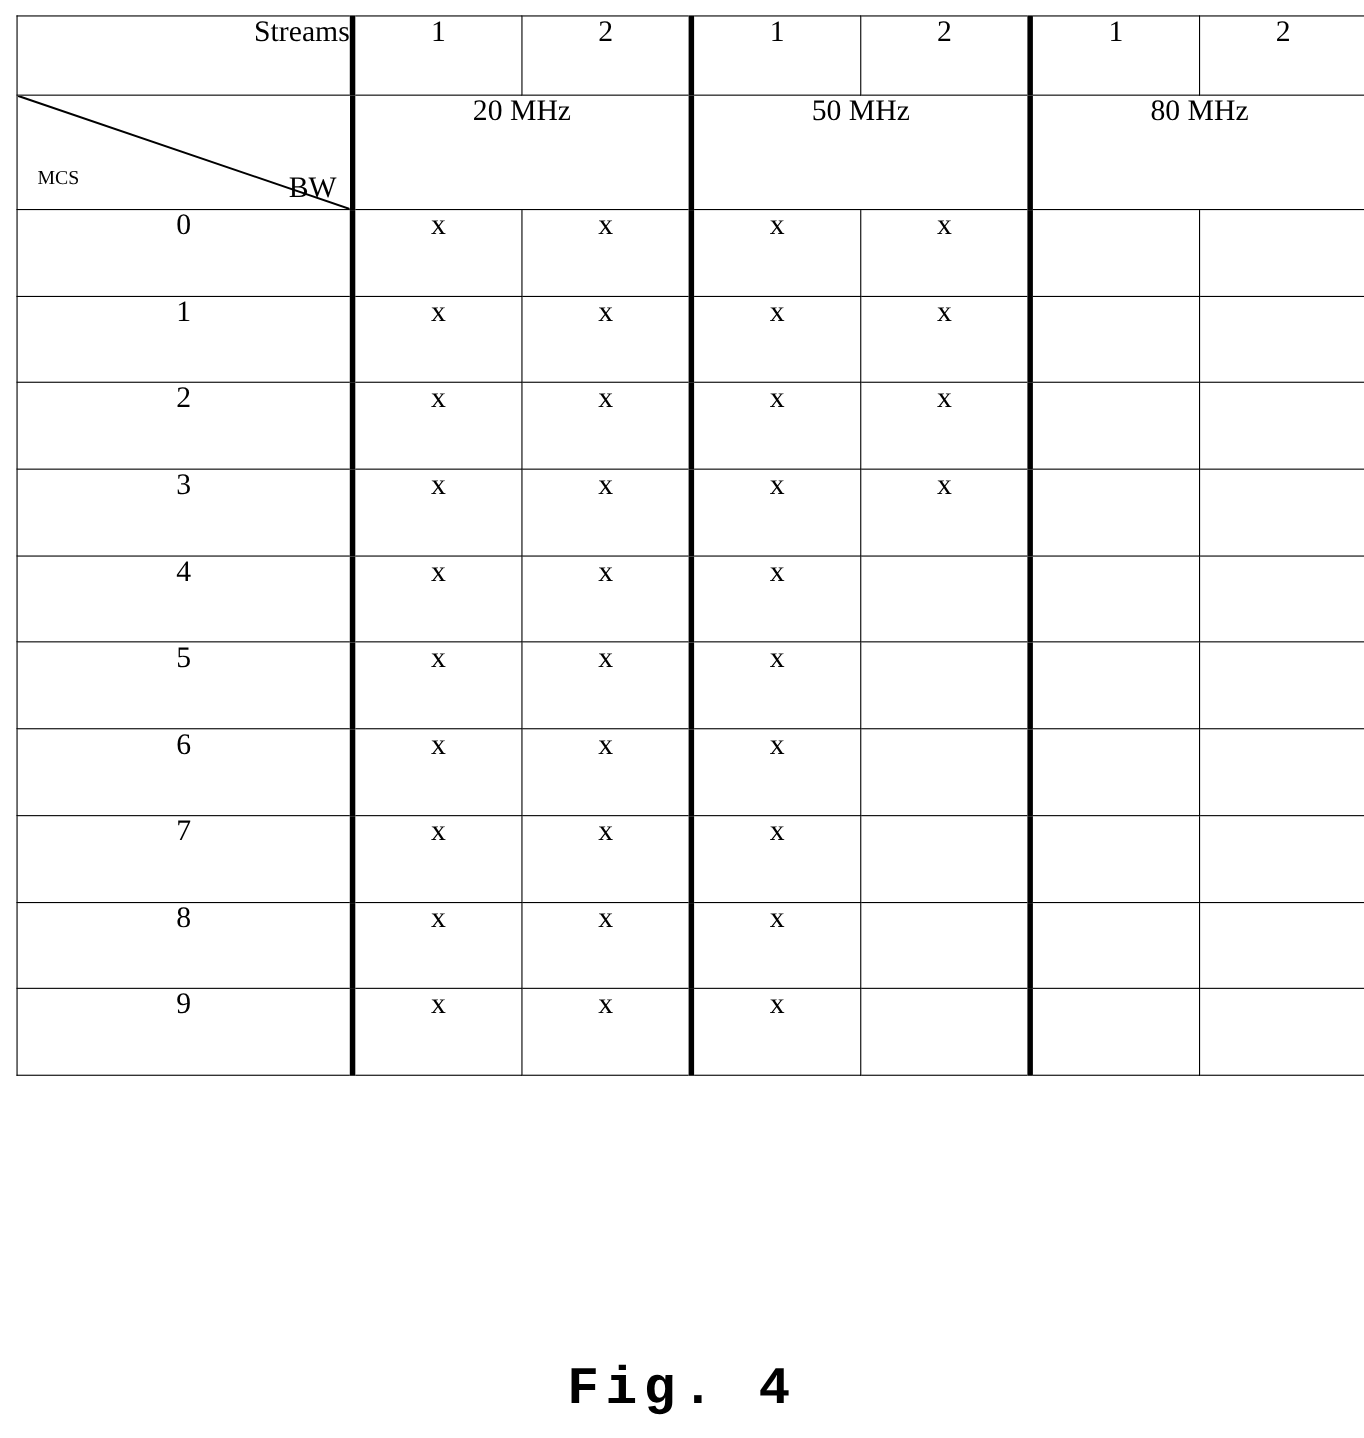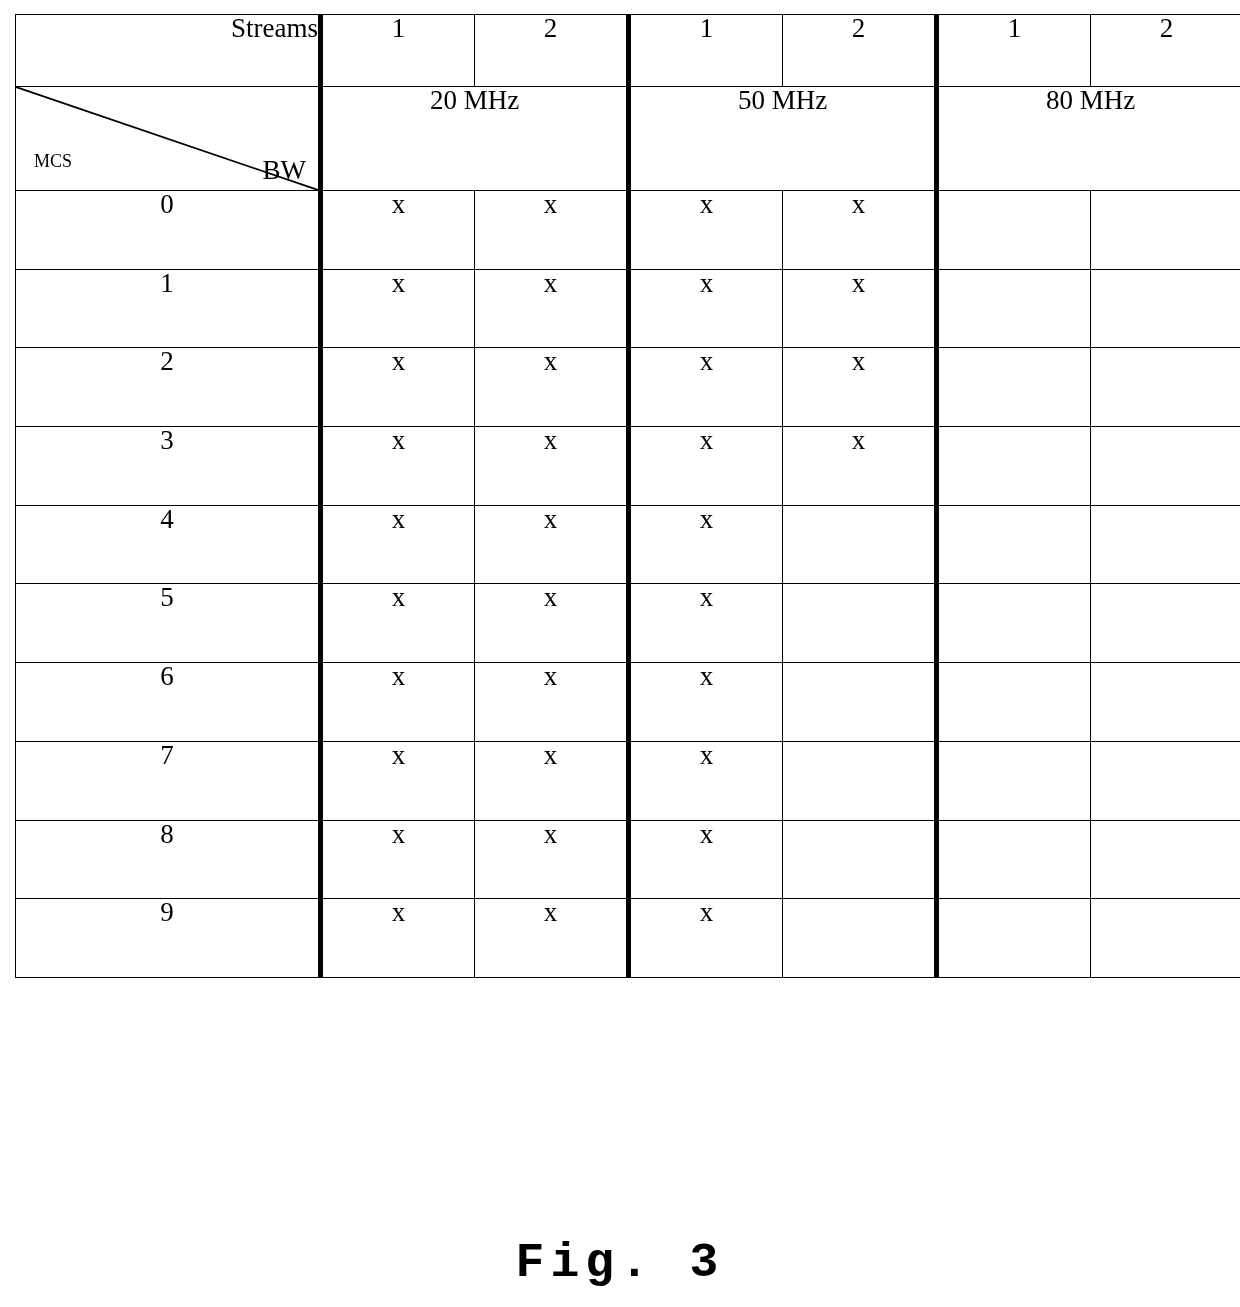--- a/index.html
+++ b/index.html
@@ -259,15 +259,15 @@
         <td class="cell-mark grp-right">x</td>
         <td class="cell-mark">x</td>
         <td class="cell-mark grp-right"></td>
         <td class="cell-mark"></td>
         <td class="cell-mark"></td>
       </tr>
 
     </tbody>
   </table>
 
-  <div id="fig-caption">Fig. 3</div>
+  <div id="fig-caption">Fig. 4</div>
 
 </div>
 
 </body></html>

